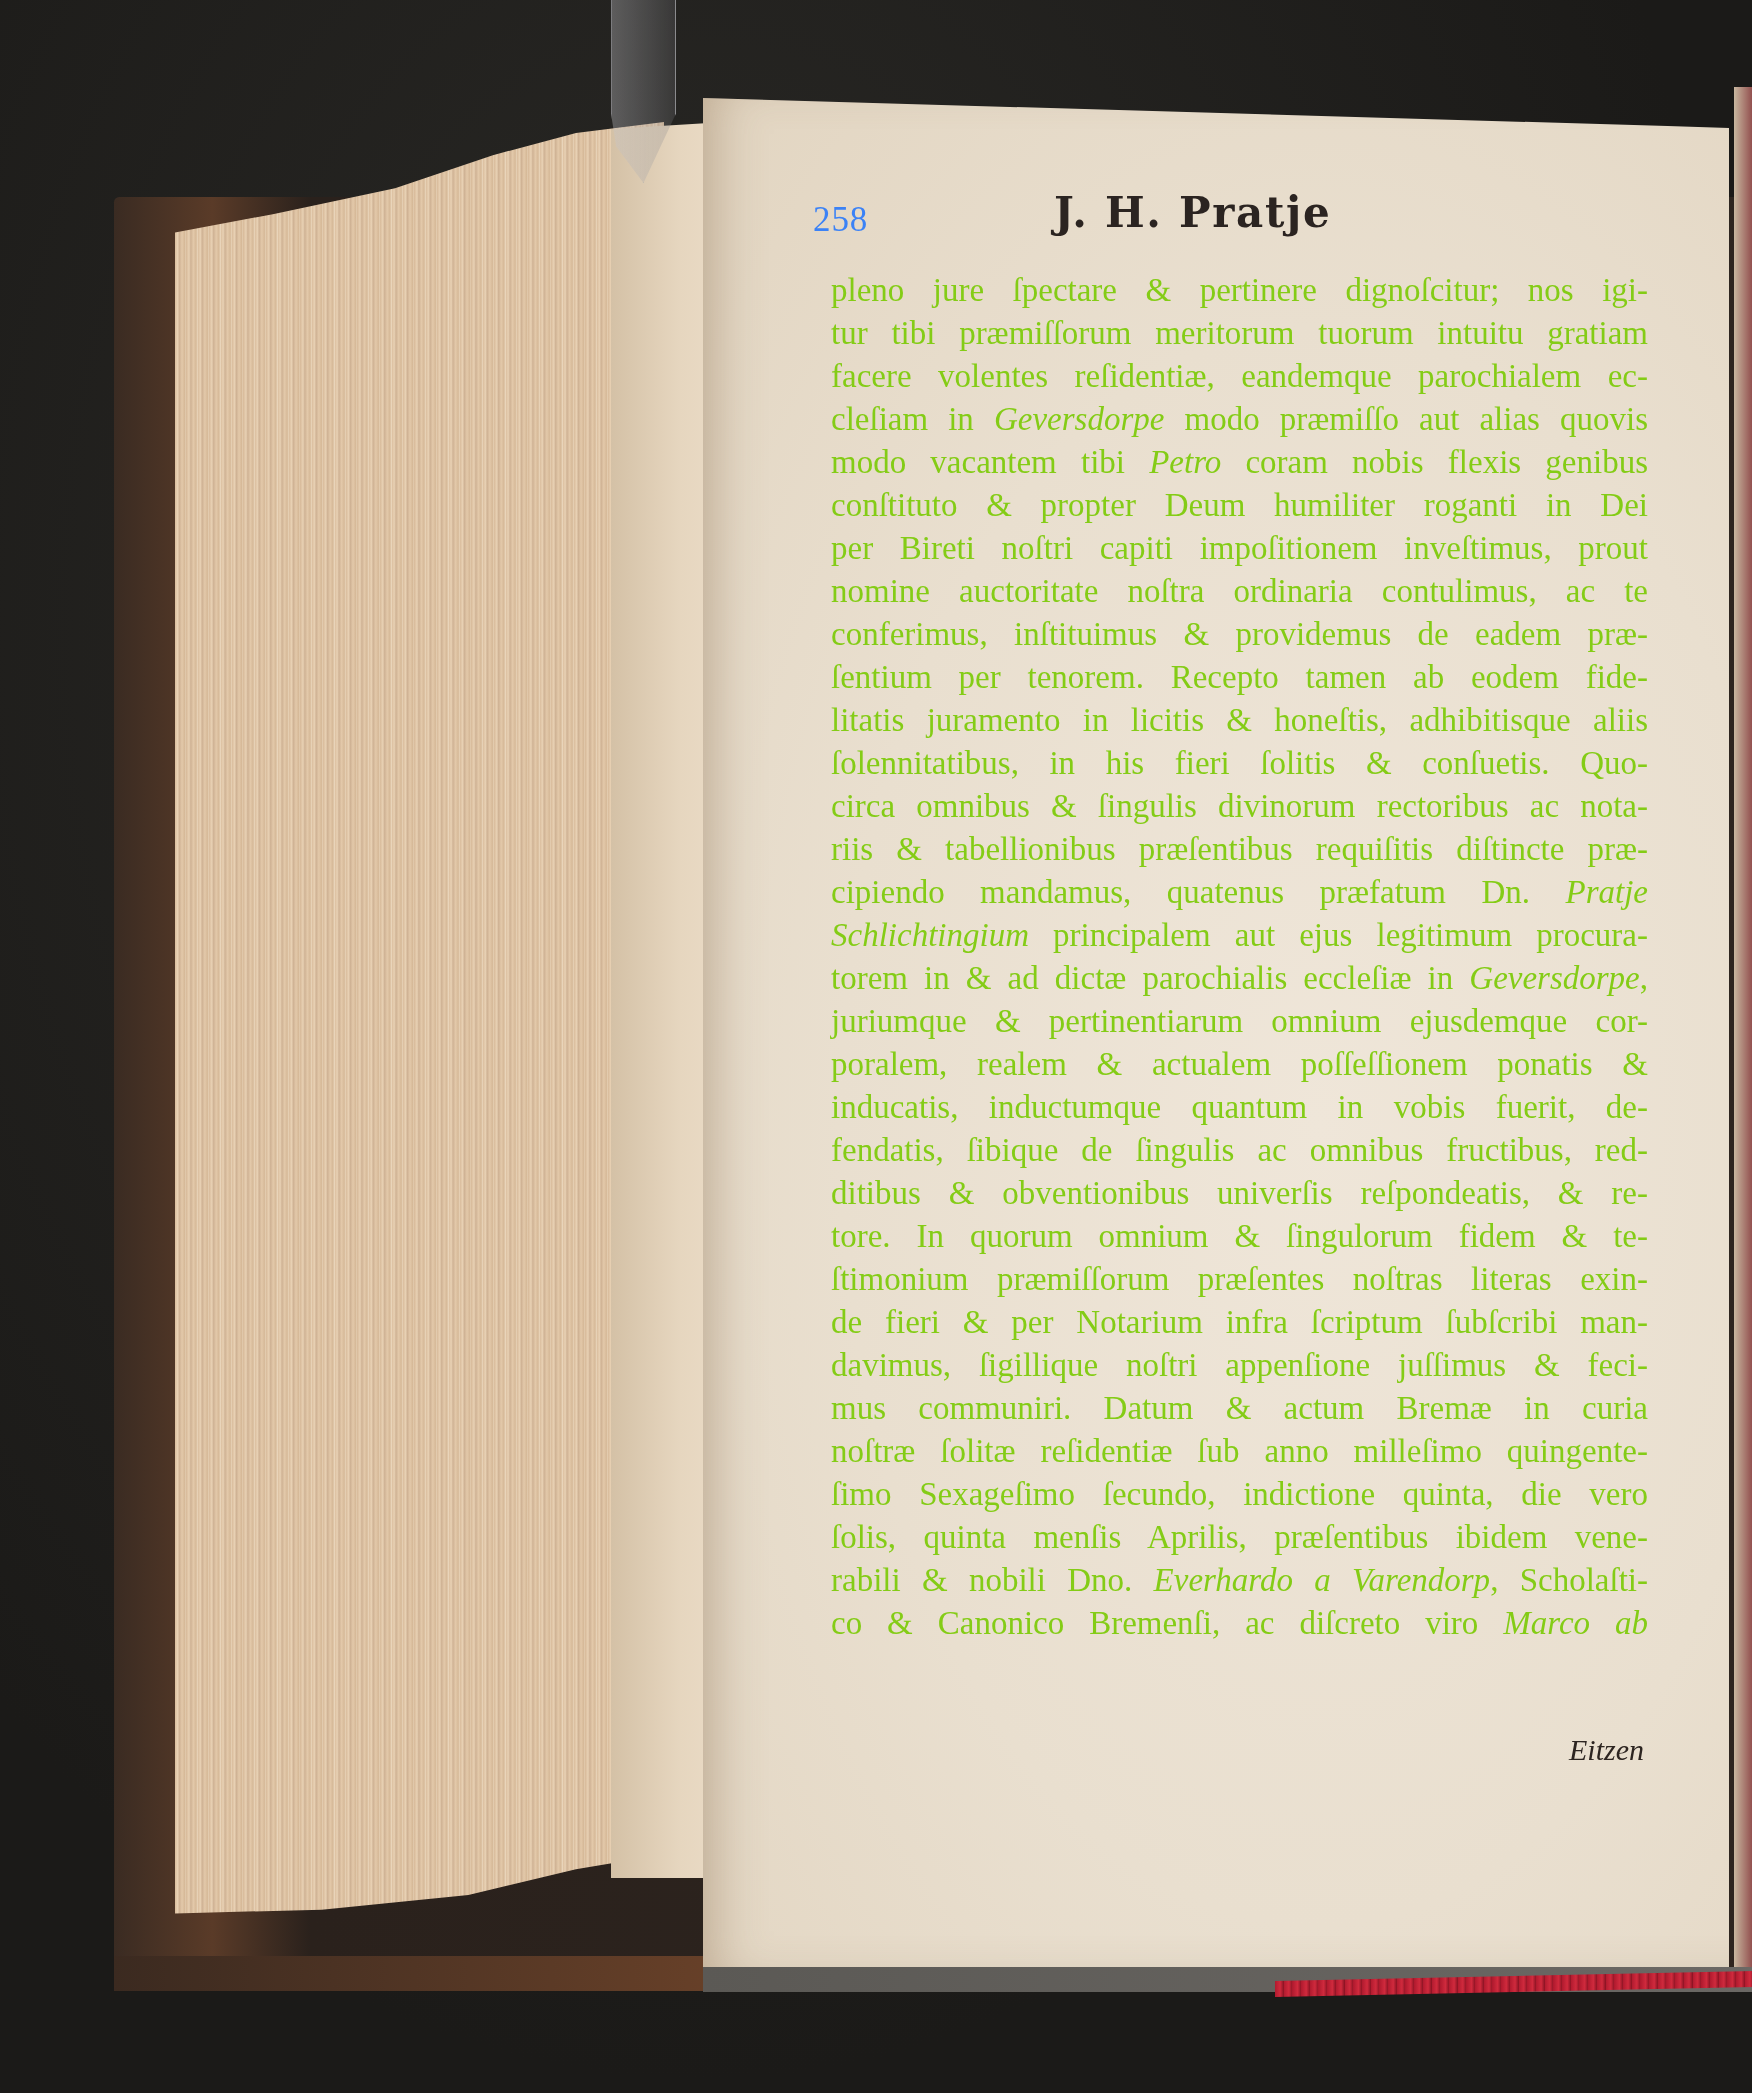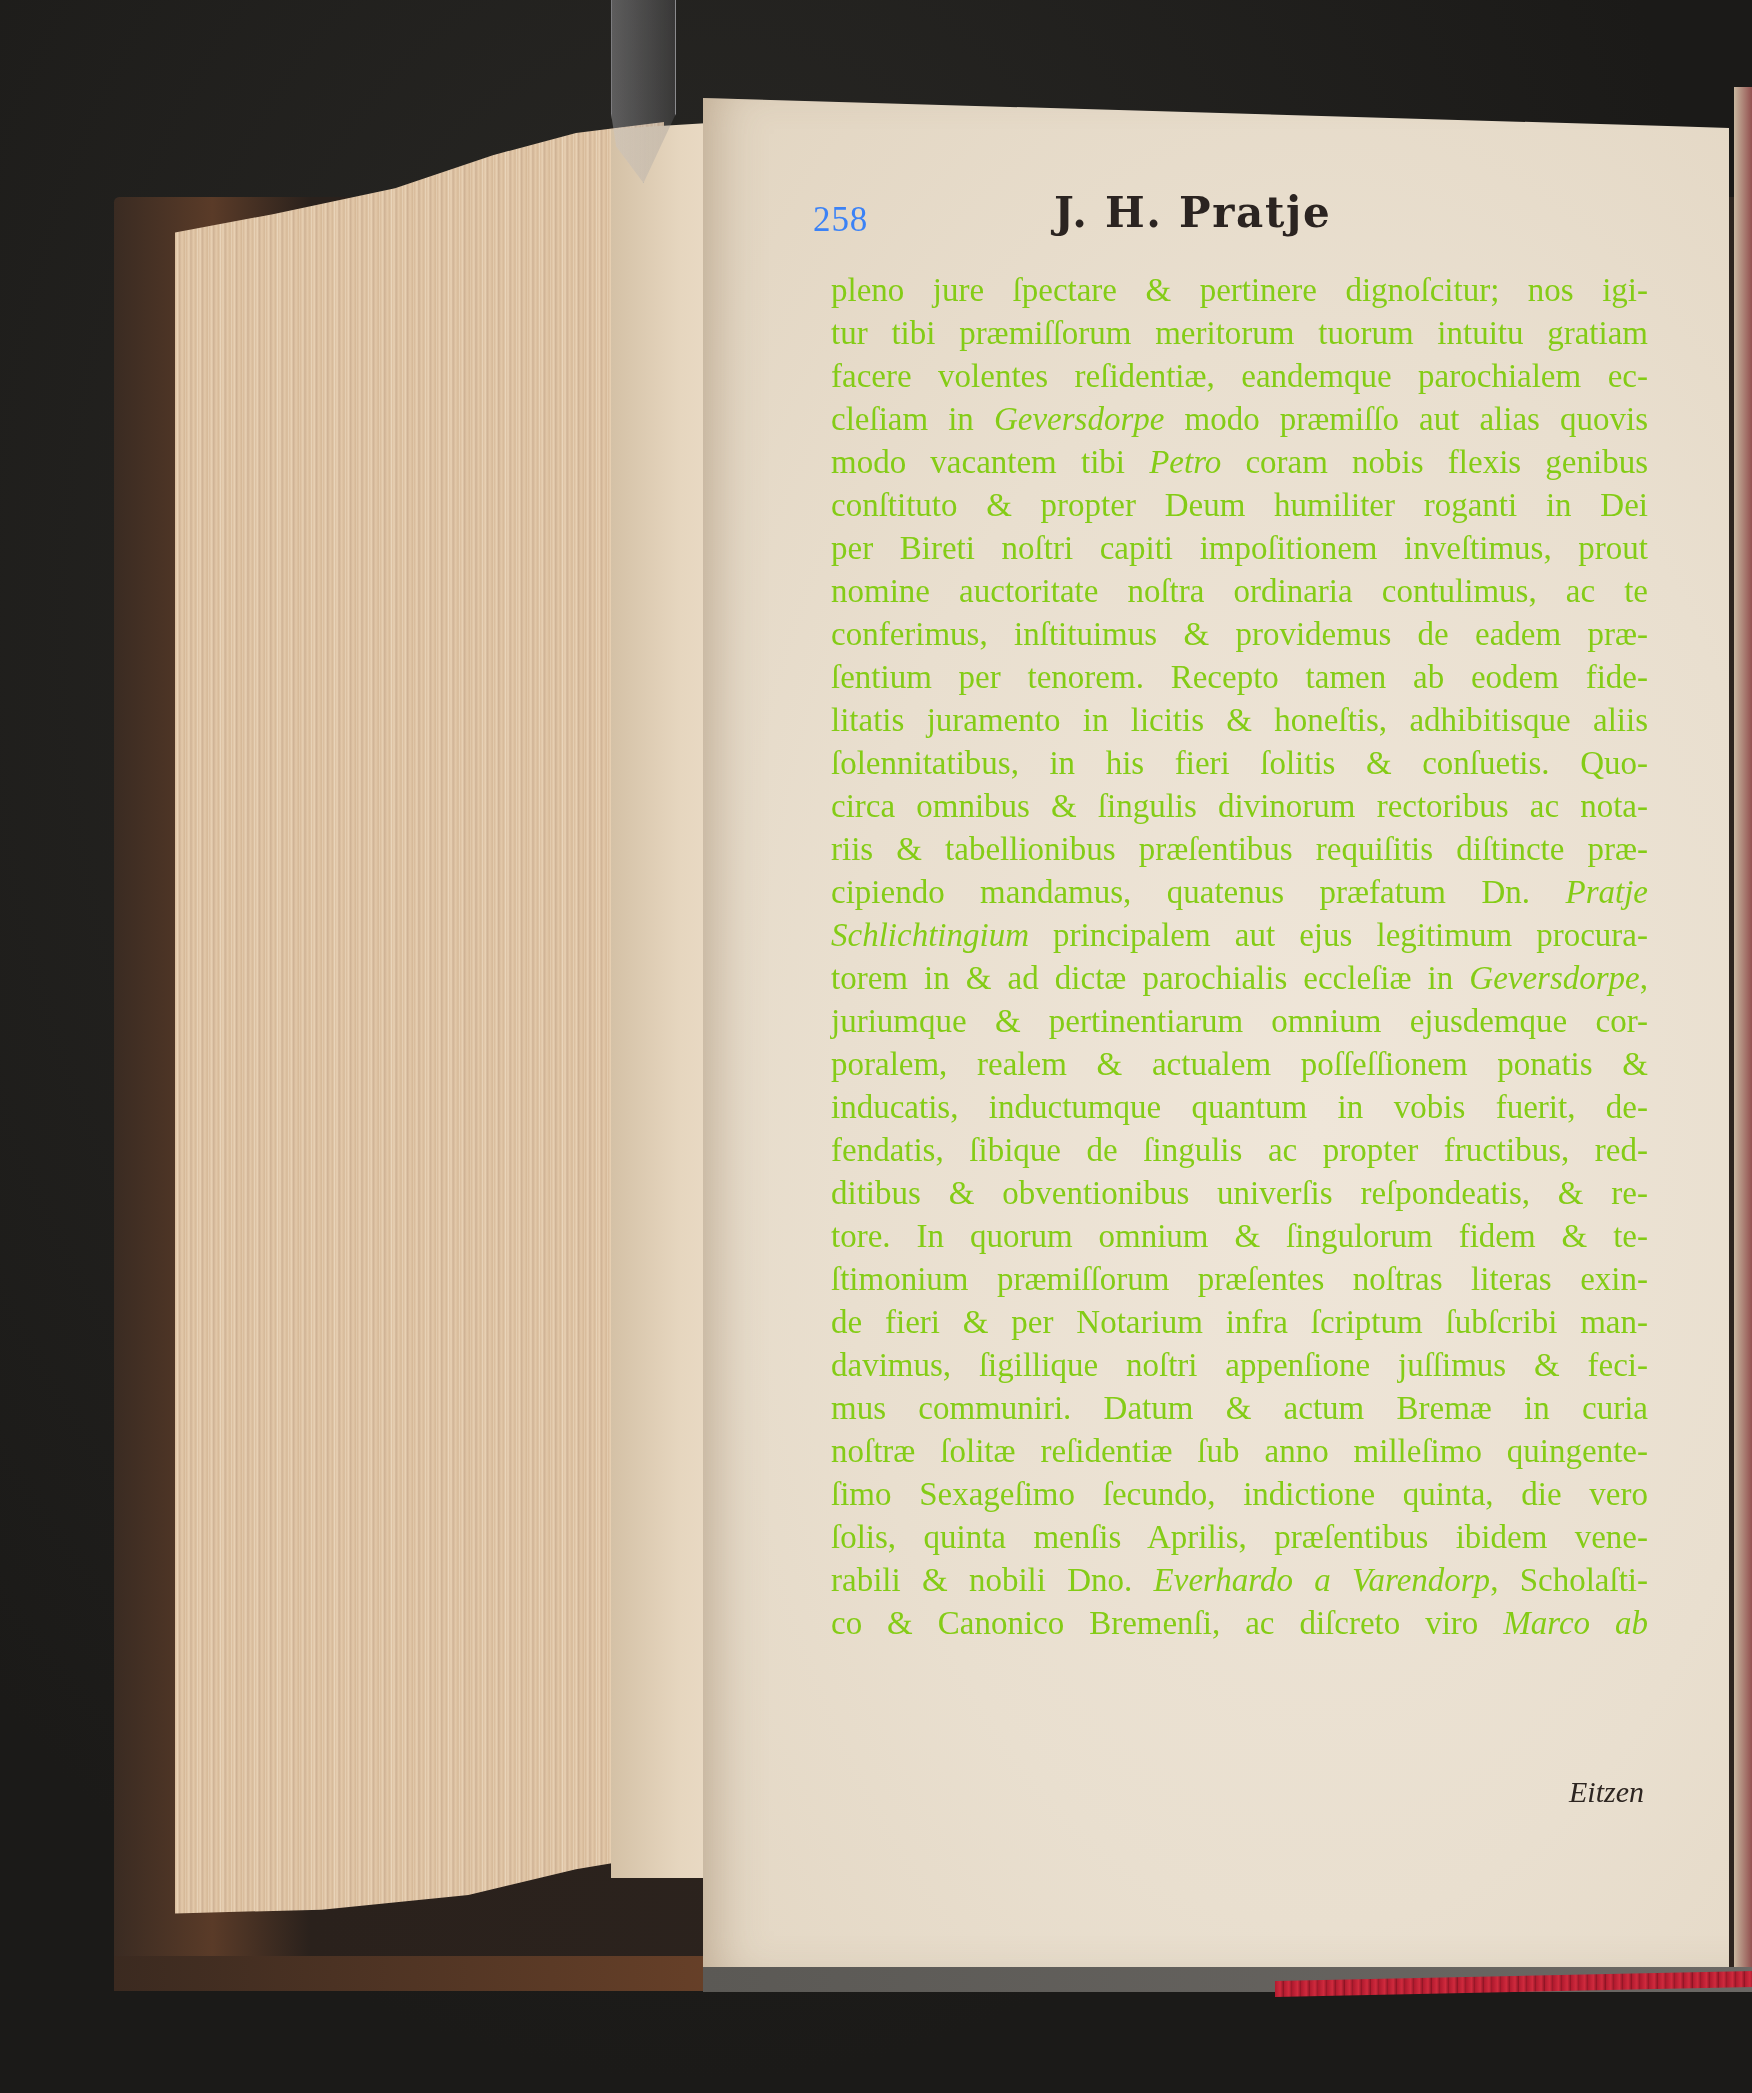--- a/index.html
+++ b/index.html
@@ -82,21 +82,21 @@
     position: absolute; left: 831px; top: 269px; width: 817px;
     font-size: 33px; line-height: 43px; color: #84cc16;
   }
   .line {
     display: block; white-space: nowrap;
     text-align: justify; text-align-last: justify;
     height: 43px;
   }
   .line i { font-style: italic; }
   .catchword {
-    position: absolute; right: 109px; top: 1775px;
+    position: absolute; right: 109px; top: 1733px;
     font-style: italic; font-size: 30px; color: #2d2521;
   }
 </style>
 </head>
 <body>
 
 <div class="backdrop"></div>
 <div class="cover"></div>
 <div class="cover-bottom"></div>
 <div class="left-block"></div>
@@ -126,21 +126,21 @@
     <span class="line">litatis juramento in licitis &amp; honeſtis, adhibitisque aliis</span>
     <span class="line">ſolennitatibus, in his fieri ſolitis &amp; conſuetis. Quo-</span>
     <span class="line">circa omnibus &amp; ſingulis divinorum rectoribus ac nota-</span>
     <span class="line">riis &amp; tabellionibus præſentibus requiſitis diſtincte præ-</span>
     <span class="line">cipiendo mandamus, quatenus præfatum Dn. <i>Pratje</i></span>
     <span class="line"><i>Schlichtingium</i> principalem aut ejus legitimum procura-</span>
     <span class="line">torem in &amp; ad dictæ parochialis eccleſiæ in <i>Geversdorpe</i>,</span>
     <span class="line">juriumque &amp; pertinentiarum omnium ejusdemque cor-</span>
     <span class="line">poralem, realem &amp; actualem poſſeſſionem ponatis &amp;</span>
     <span class="line">inducatis, inductumque quantum in vobis fuerit, de-</span>
-    <span class="line">fendatis, ſibique de ſingulis ac propter fructibus, red-</span>
+    <span class="line">fendatis, ſibique de ſingulis ac omnibus fructibus, red-</span>
     <span class="line">ditibus &amp; obventionibus univerſis reſpondeatis, &amp; re-</span>
     <span class="line">tore. In quorum omnium &amp; ſingulorum fidem &amp; te-</span>
     <span class="line">ſtimonium præmiſſorum præſentes noſtras literas exin-</span>
     <span class="line">de fieri &amp; per Notarium infra ſcriptum ſubſcribi man-</span>
     <span class="line">davimus, ſigillique noſtri appenſione juſſimus &amp; feci-</span>
     <span class="line">mus communiri. Datum &amp; actum Bremæ in curia</span>
     <span class="line">noſtræ ſolitæ reſidentiæ ſub anno milleſimo quingente-</span>
     <span class="line">ſimo Sexageſimo ſecundo, indictione quinta, die vero</span>
     <span class="line">ſolis, quinta menſis Aprilis, præſentibus ibidem vene-</span>
     <span class="line">rabili &amp; nobili Dno. <i>Everhardo a Varendorp</i>, Scholaſti-</span>

